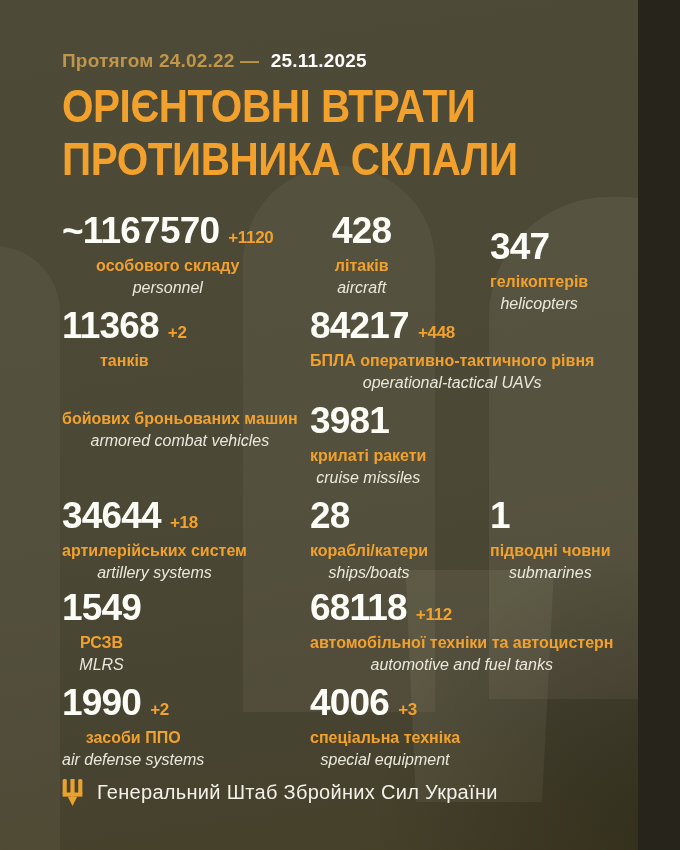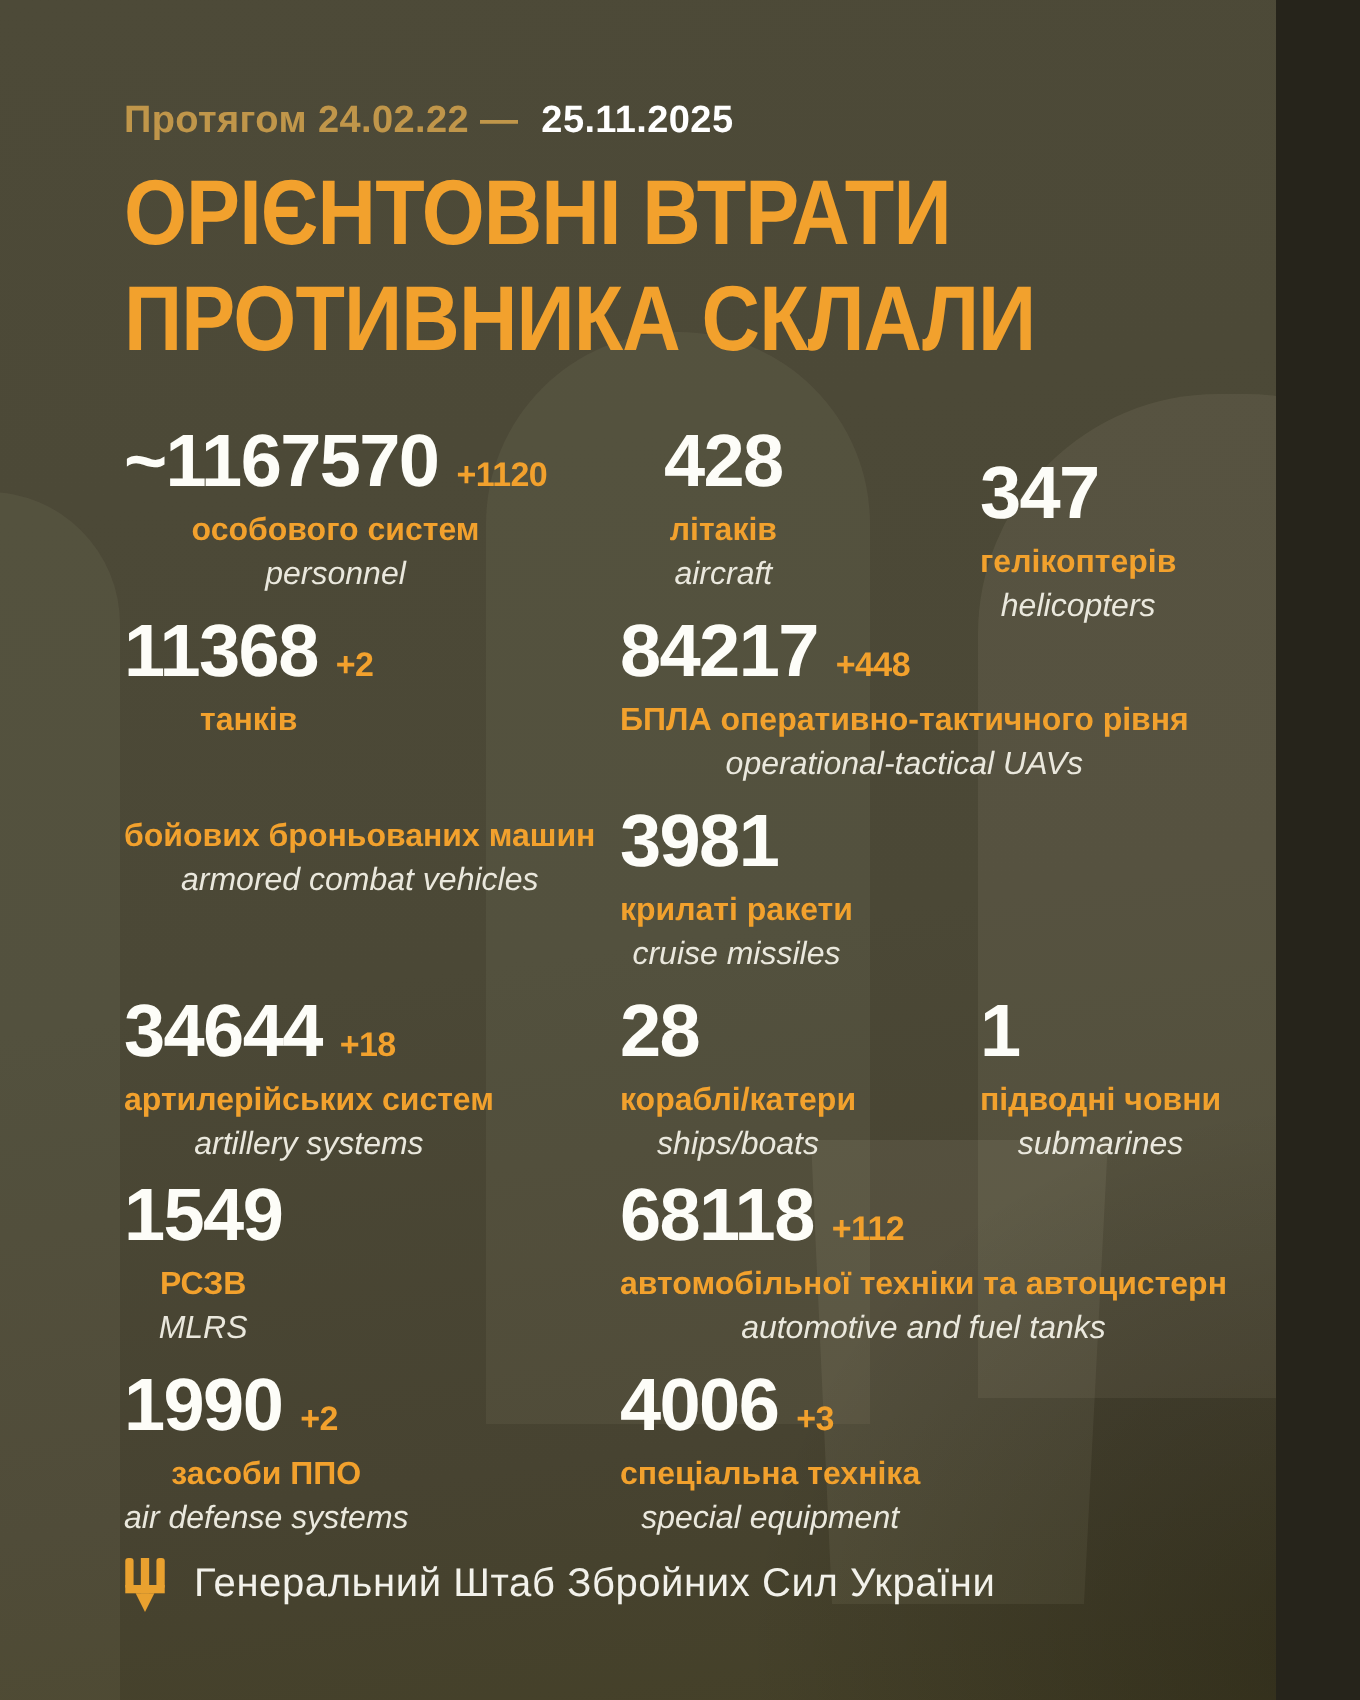--- a/index.html
+++ b/index.html
@@ -60,21 +60,21 @@
     <div>ОРІЄНТОВНІ ВТРАТИ</div>
     <div>ПРОТИВНИКА СКЛАЛИ</div>
   </div>
 
   <div id="stats-root">
       <div class="stat" style="left: 62px; top: 212px;">
         <div class="value-line">
           <span class="value">~1167570</span>
           <span class="delta">+1120</span>
         </div>
-        <div class="label-ua">особового систем</div>
+        <div class="label-ua">особового складу</div>
         <div class="label-en">personnel</div>
       </div>
       <div class="stat" style="left: 304px; top: 212px; margin-left: 28px;">
         <div class="value-line">
           <span class="value">428</span>
         </div>
         <div class="label-ua">літаків</div>
         <div class="label-en">aircraft</div>
       </div>
       <div class="stat" style="left: 490px; top: 228px;">

